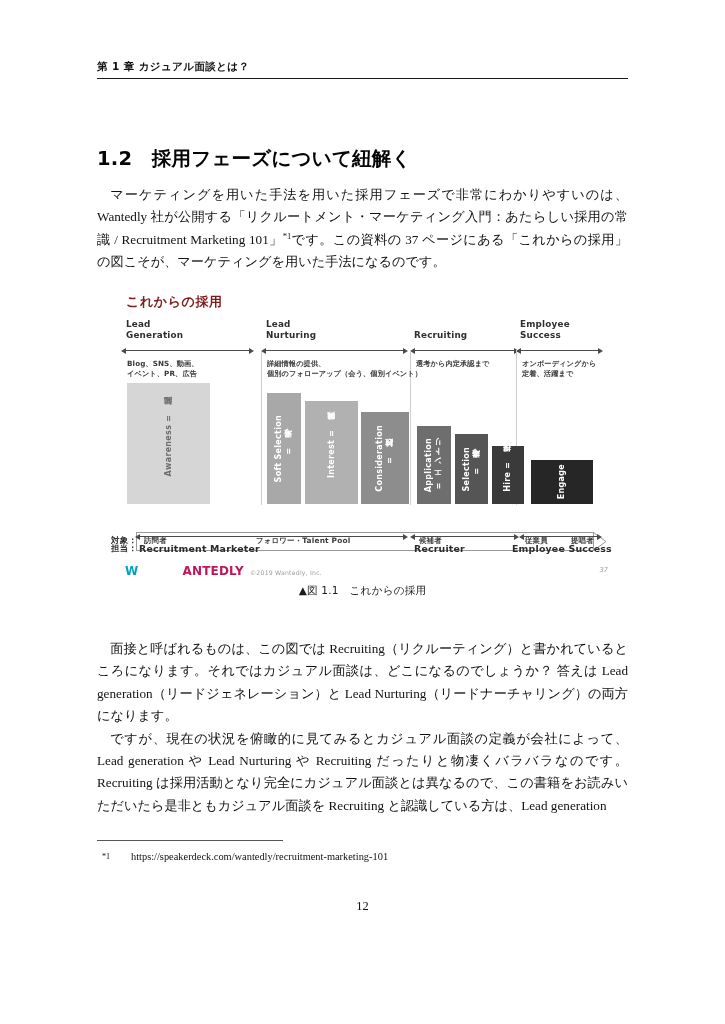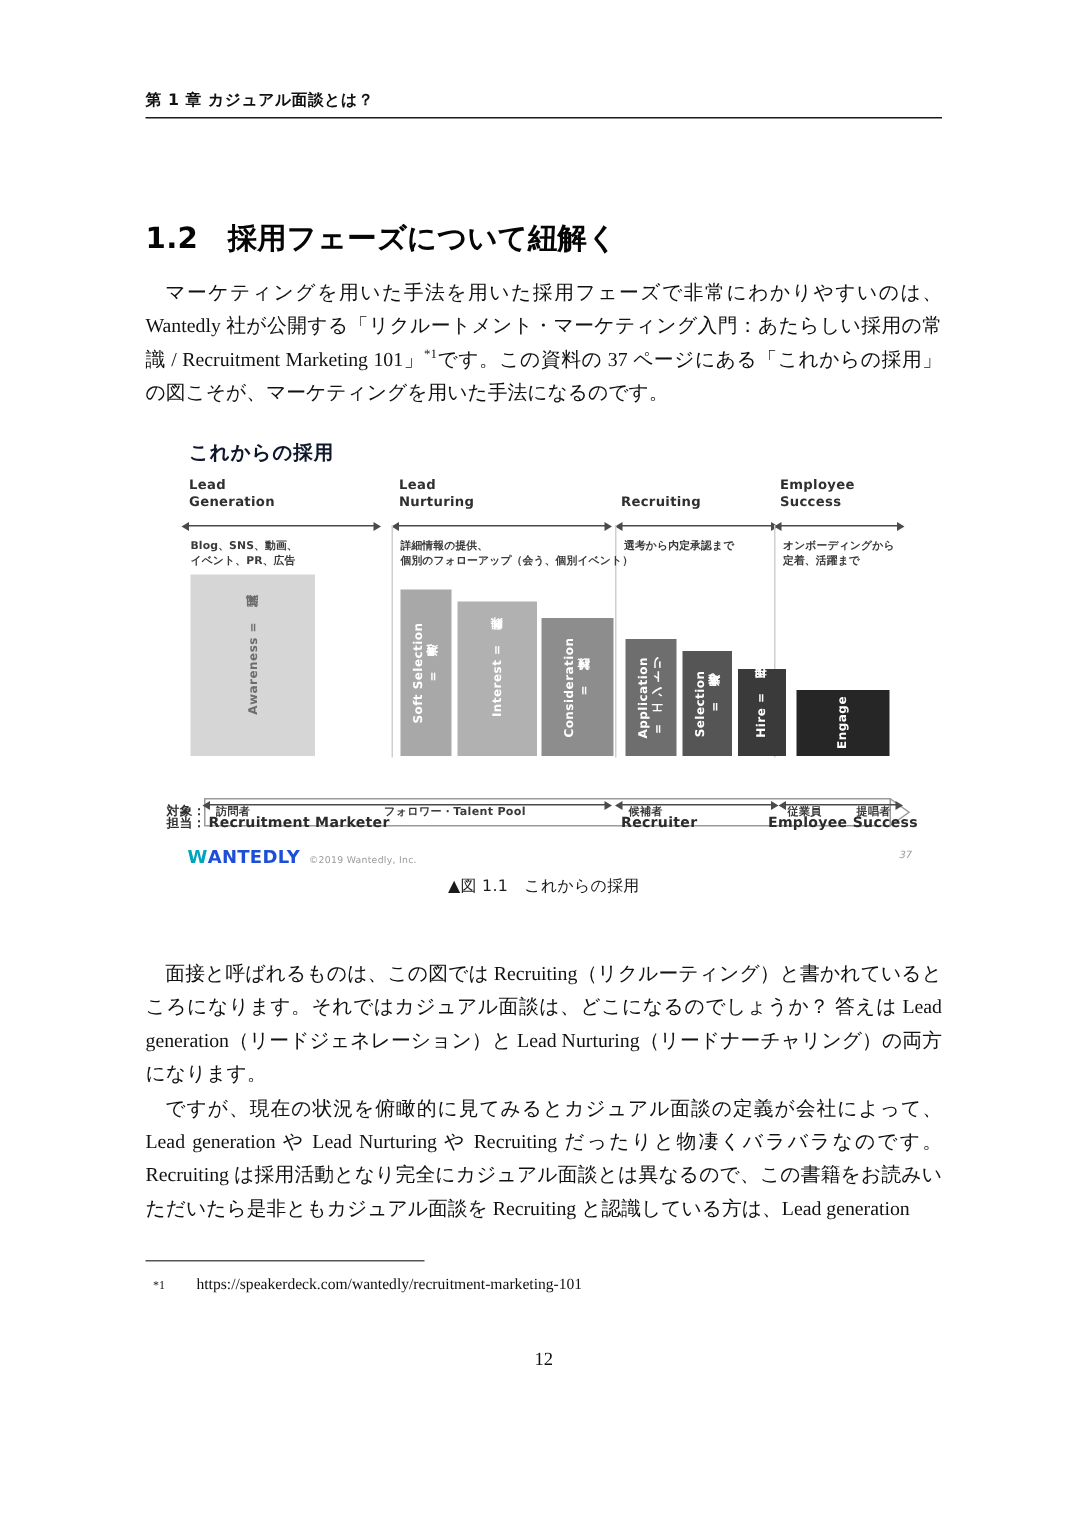--- a/index.html
+++ b/index.html
@@ -93,21 +93,21 @@
     height: 285px;
     background: #ffffff;
   }
   .fig-title {
     position: absolute;
     left: 15px;
     top: 6px;
     font-family: "DejaVu Sans", "Liberation Sans", sans-serif;
     font-weight: bold;
     font-size: 13px;
-    color: #0f172a;
+    color: #7f1d1d;
     letter-spacing: 0.6px;
   }
 
   .phase-labels { position: absolute; left: 0; top: 0; width: 503px; height: 285px; }
   .phase-label {
     position: absolute;
     font-family: "DejaVu Sans", "Liberation Sans", sans-serif;
     font-size: 8.8px;
     font-weight: 600;
     color: #2f2f2f;
@@ -235,21 +235,21 @@
     white-space: nowrap;
   }
 
   .brand { position: absolute; left: 14px; top: 277px; display: flex; align-items: baseline; }
   .brand-w {
     font-family: "DejaVu Sans", "Liberation Sans", sans-serif;
     font-size: 12px; font-weight: bold; color: #00a4bd; letter-spacing: 0.2px;
   }
   .brand-rest {
     font-family: "DejaVu Sans", "Liberation Sans", sans-serif;
-    font-size: 12px; font-weight: bold; color: #1d4ed8; letter-spacing: 0.2px;
+    font-size: 12px; font-weight: bold; color: #be185d; letter-spacing: 0.2px; margin-left: 44px;
   }
   .brand-copy {
     font-family: "DejaVu Sans", "Liberation Sans", sans-serif;
     font-size: 6.2px; color: #9b9b9b; margin-left: 6px; letter-spacing: 0.2px;
   }
   .slide-no {
     position: absolute;
     right: 6px;
     top: 279px;
     font-family: "DejaVu Sans", "Liberation Sans", sans-serif;

